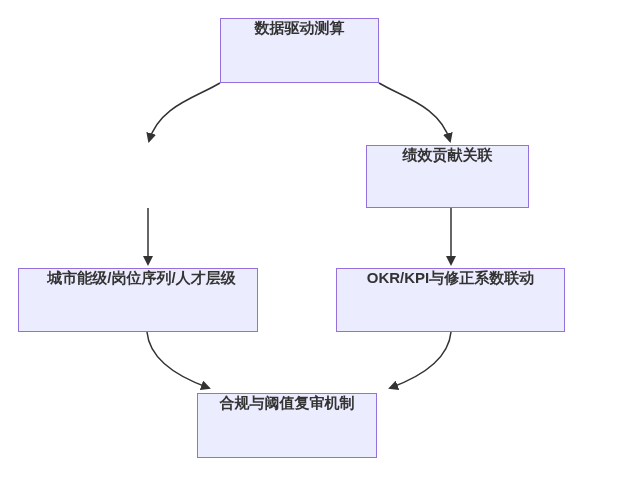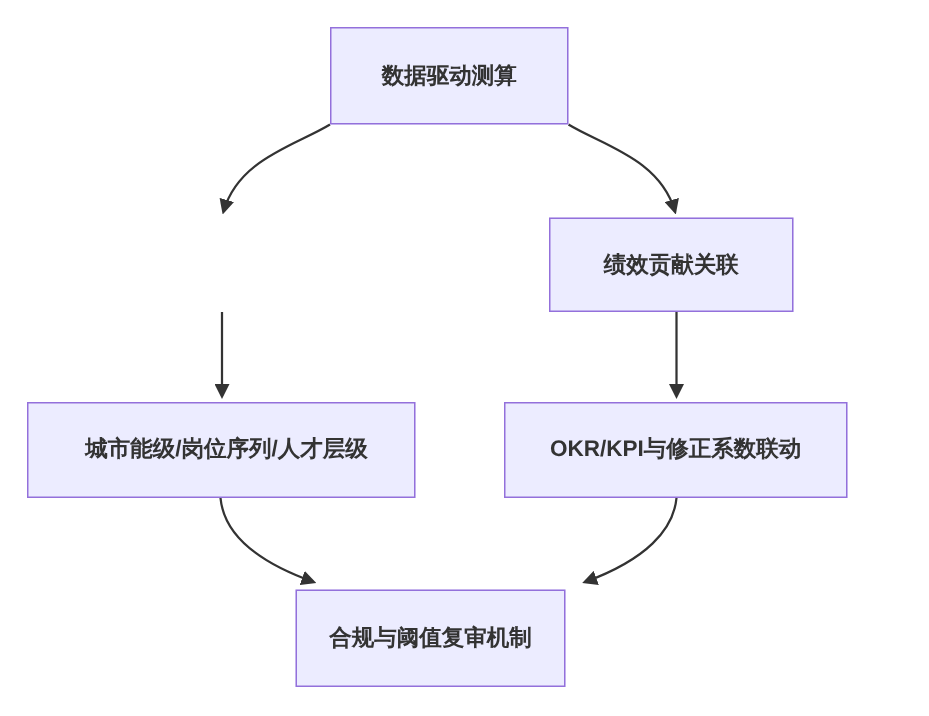--- a/index.html
+++ b/index.html
@@ -28,35 +28,35 @@
     pointer-events: none;
   }
   .edges path.link {
     fill: none;
     stroke: var(--edge);
     stroke-width: 1.5px;
   }
   .node {
     position: absolute;
     display: flex;
-    align-items: center;
+    align-items: flex-start;
     justify-content: center;
     text-align: center;
     background: var(--node-fill);
     border: 1px solid var(--node-border);
     color: var(--node-text);
     font-size: 15px;
     font-weight: 700;
     line-height: 1.2;
     padding: 0 10px;
   }
   .node-a { left: 220px; top: 18px;  width: 159px; height: 65px; }
   .node-b { left: 68px;  top: 145px; width: 176px; height: 63px; }
   .node-c { left: 366px; top: 145px; width: 163px; height: 63px; }
-  .node-d { left: 18px;  top: 268px; width: 259px; height: 64px; padding-left: 17px; }
+  .node-d { left: 18px;  top: 268px; width: 240px; height: 64px; padding-left: 17px; }
   .node-e { left: 336px; top: 268px; width: 229px; height: 64px; }
   .node-f { left: 197px; top: 393px; width: 180px; height: 65px; }
 </style>
 </head>
 <body>
 
 <div class="canvas">
 
   <svg class="edges" width="619" height="477" viewBox="0 0 619 477" xmlns="http://www.w3.org/2000/svg">
     <defs>

